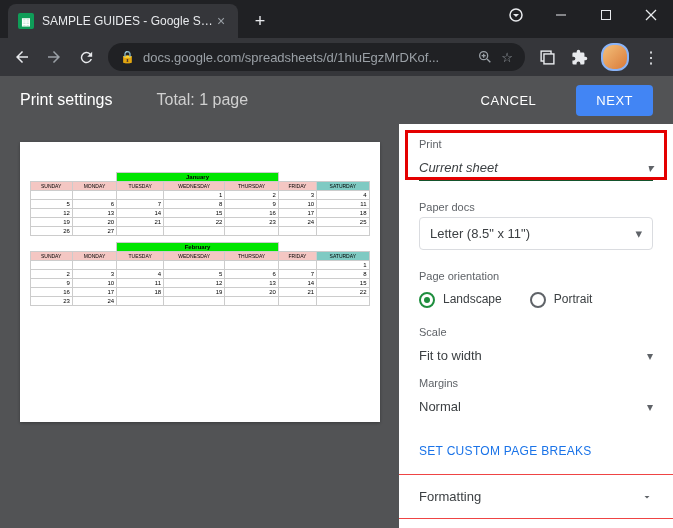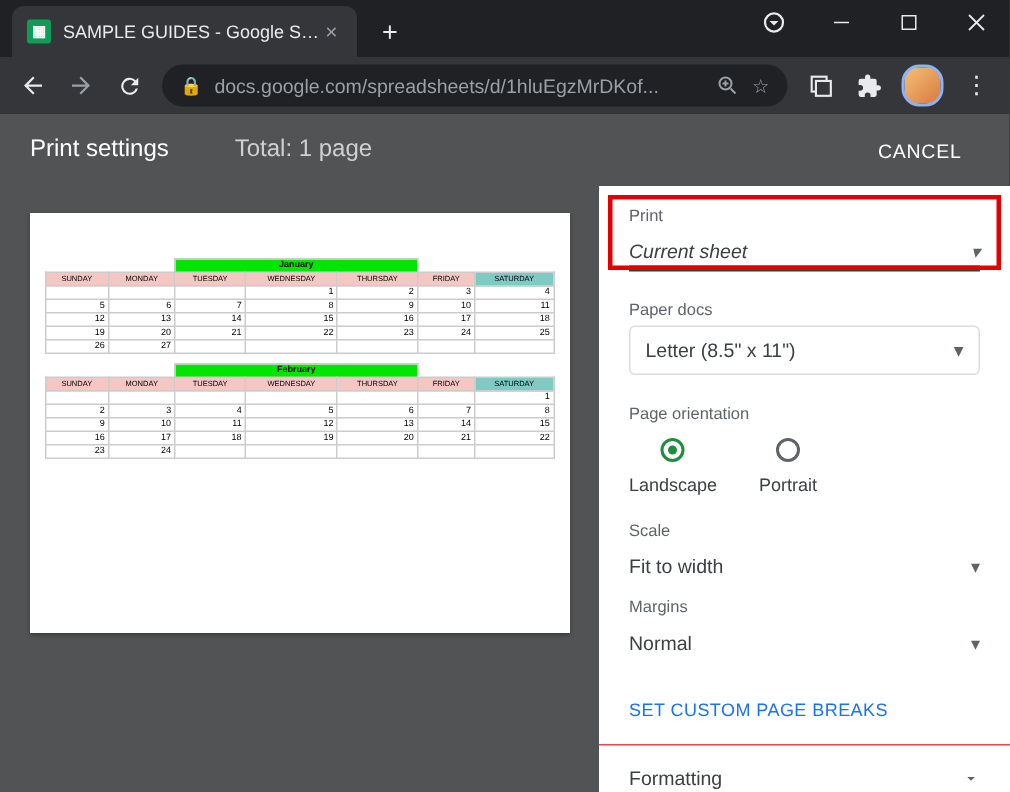--- a/index.html
+++ b/index.html
@@ -45,21 +45,21 @@
   .section { padding: 12px 20px 8px; border-bottom: 1px solid #e0e0e0; }
   .section.noborder { border-bottom: none; }
   .section.tight { padding-top: 4px; padding-bottom: 4px; }
   .label { font-size: 11px; color: #5f6368; margin-bottom: 4px; }
   .select-row { display: flex; justify-content: space-between; align-items: center; padding: 6px 0; }
   .select-value { font-size: 13px; color: #3c4043; }
   .select-underline { border-bottom: 4px solid #14532d; padding-bottom: 2px; font-style: italic; }
   .chev { color: #5f6368; }
   .boxed { border: 1px solid #dadce0; border-radius: 4px; padding: 8px 10px; display: flex; justify-content: space-between; align-items: center; font-size: 13px; }
   .radios { display: flex; gap: 28px; padding: 6px 0; align-items: center; }
-  .radio { display: flex; align-items: center; gap: 8px; font-size: 12px; flex-direction: column; }
+  .radio { display: flex; align-items: flex-start; gap: 8px; font-size: 12px; }
   .rcircle { width: 16px; height: 16px; border-radius: 50%; border: 2px solid #5f6368; position: relative; }
   .rcircle.sel { border-color: #1e8e3e; }
   .rcircle.sel::after { content: ''; position: absolute; top: 3px; left: 3px; width: 6px; height: 6px; background: #1e8e3e; border-radius: 50%; }
   .link { color: #1a73e8; font-size: 12px; font-weight: 500; letter-spacing: 0.3px; padding: 8px 0; }
   .expand-row { display: flex; justify-content: space-between; align-items: center; padding: 14px 20px; border-top: 1px solid #ef4444; font-size: 13px; }
   
   svg { display: block; }
 </style>
 </head>
 <body>
@@ -139,20 +139,21 @@
     </div>
   <div class="avatar"></div>
   <div class="tbicon">⋮</div>
 </div>
 
 <div class="appbar">
   <div class="heading">Print settings</div>
   <div class="subhead">Total: 1 page</div>
   <div class="spacer"></div>
   <div class="cancel">CANCEL</div>
+  <div class="next">NEXT</div>
 </div>
 
 <div class="content">
   <div class="preview-pane">
     <div class="page">
       <table class="cal">
         <tbody>
             <tr class="monthrow">
               <td colspan="2" style="background:white;border:none"></td>
               <td colspan="3">January</td>

